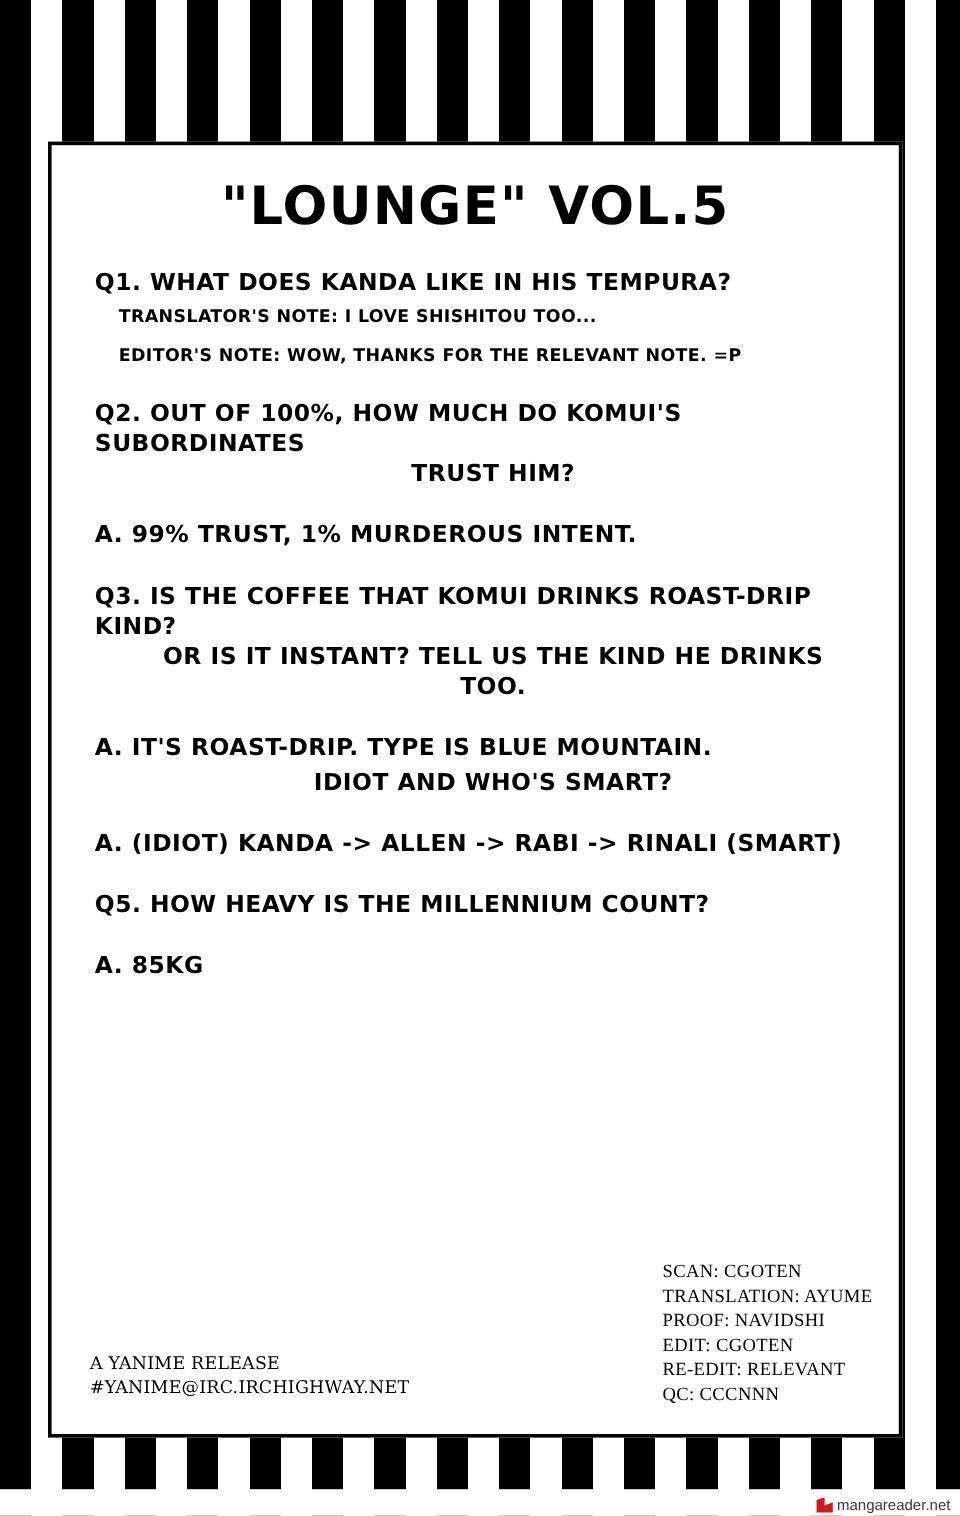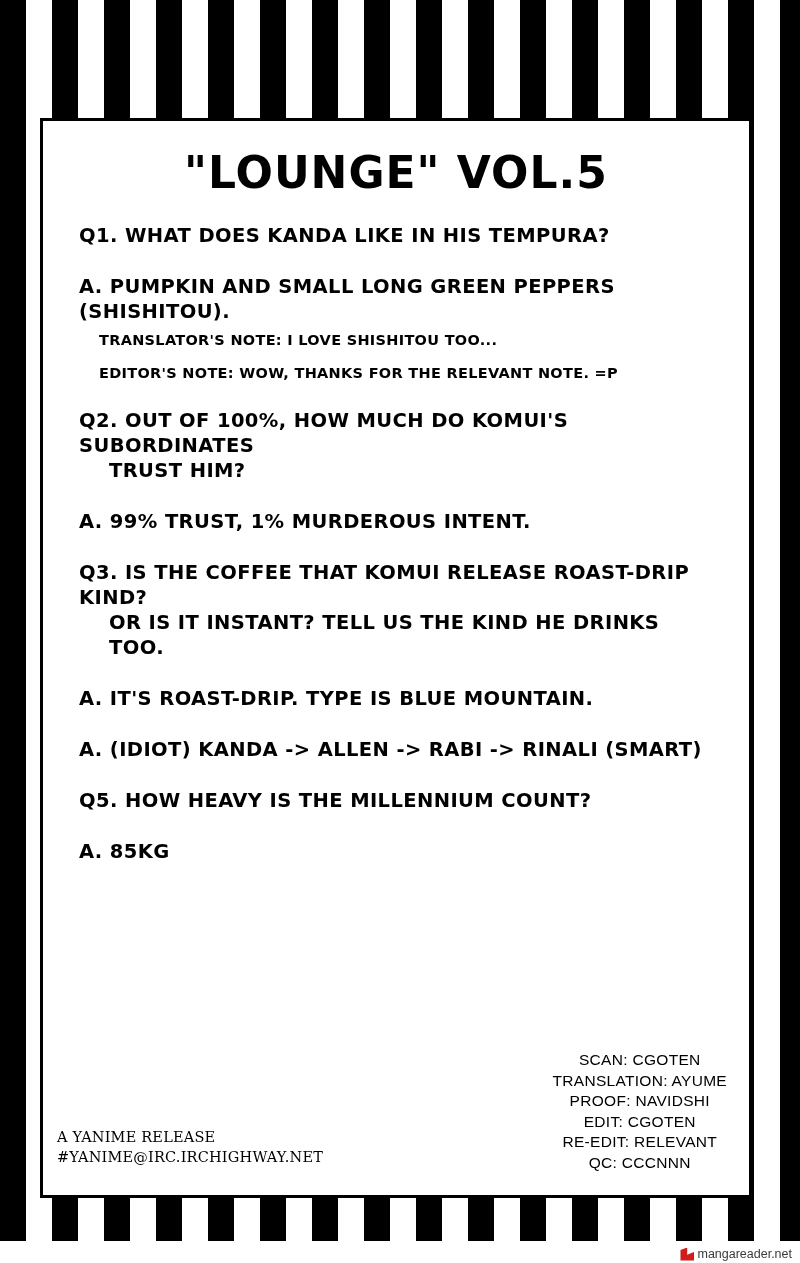--- a/index.html
+++ b/index.html
@@ -85,47 +85,48 @@
     font-family: "DejaVu Sans", sans-serif;
   }
   .q {
     margin-top: 26px;
   }
   .a {
     margin-top: 26px;
   }
   .cont {
     margin-left: 30px;
+    text-align: center;
   }
   .note {
     font-size: 14.5px;
     font-weight: bold;
     line-height: 1.3;
     letter-spacing: 0.3px;
     margin-left: 20px;
     font-family: "DejaVu Sans", sans-serif;
   }
   .note.first {
     margin-top: 6px;
   }
 
   
   .credits-right {
     position: absolute;
     right: 22px;
     bottom: 22px;
-    text-align: center;
+    text-align: left;
     font-size: 15.5px;
     line-height: 1.32;
-    font-family: Liberation Sans, sans-serif;
+    font-family: Liberation Serif, serif;
     letter-spacing: 0.3px;
   }
   .credits-left {
     position: absolute;
-    left: 14px;
+    left: 32px;
     bottom: 28px;
     text-align: left;
     font-size: 14.5px;
     line-height: 1.38;
     font-family: "DejaVu Serif", serif;
     letter-spacing: 0.2px;
   }
 
   
   .watermark {
@@ -155,38 +156,38 @@
 
 <div class="panel">
   <div class="panel-inner">
 
     <div class="title">"LOUNGE" VOL.5</div>
 
     <div class="qa-list">
 
       <div class="qa-block">
         <p class="line q">Q1. WHAT DOES KANDA LIKE IN HIS TEMPURA?</p>
-        <p class="line a">A. PUMPKIN AND SMALL LONG GREEN PEPPERS (SHISHITOU).</p>
         <p class="note first">TRANSLATOR'S NOTE: I LOVE SHISHITOU TOO...</p>
         <p class="note">EDITOR'S NOTE: WOW, THANKS FOR THE RELEVANT NOTE. =P</p>
       </div>
 
       <div class="qa-block">
         <p class="line q">Q2. OUT OF 100%, HOW MUCH DO KOMUI'S SUBORDINATES</p>
         <p class="line cont">TRUST HIM?</p>
         <p class="line a">A. 99% TRUST, 1% MURDEROUS INTENT.</p>
       </div>
 
       <div class="qa-block">
-        <p class="line q">Q3. IS THE COFFEE THAT KOMUI RELEASE ROAST-DRIP KIND?</p>
+        <p class="line q">Q3. IS THE COFFEE THAT KOMUI DRINKS ROAST-DRIP KIND?</p>
         <p class="line cont">OR IS IT INSTANT? TELL US THE KIND HE DRINKS TOO.</p>
         <p class="line a">A. IT'S ROAST-DRIP. TYPE IS BLUE MOUNTAIN.</p>
       </div>
 
       <div class="qa-block">
+        <p class="line cont">IDIOT AND WHO'S SMART?</p>
         <p class="line a">A. (IDIOT) KANDA -&gt; ALLEN -&gt; RABI -&gt; RINALI (SMART)</p>
       </div>
 
       <div class="qa-block">
         <p class="line q">Q5. HOW HEAVY IS THE MILLENNIUM COUNT?</p>
         <p class="line a">A. 85KG</p>
       </div>
 
 
     </div>

